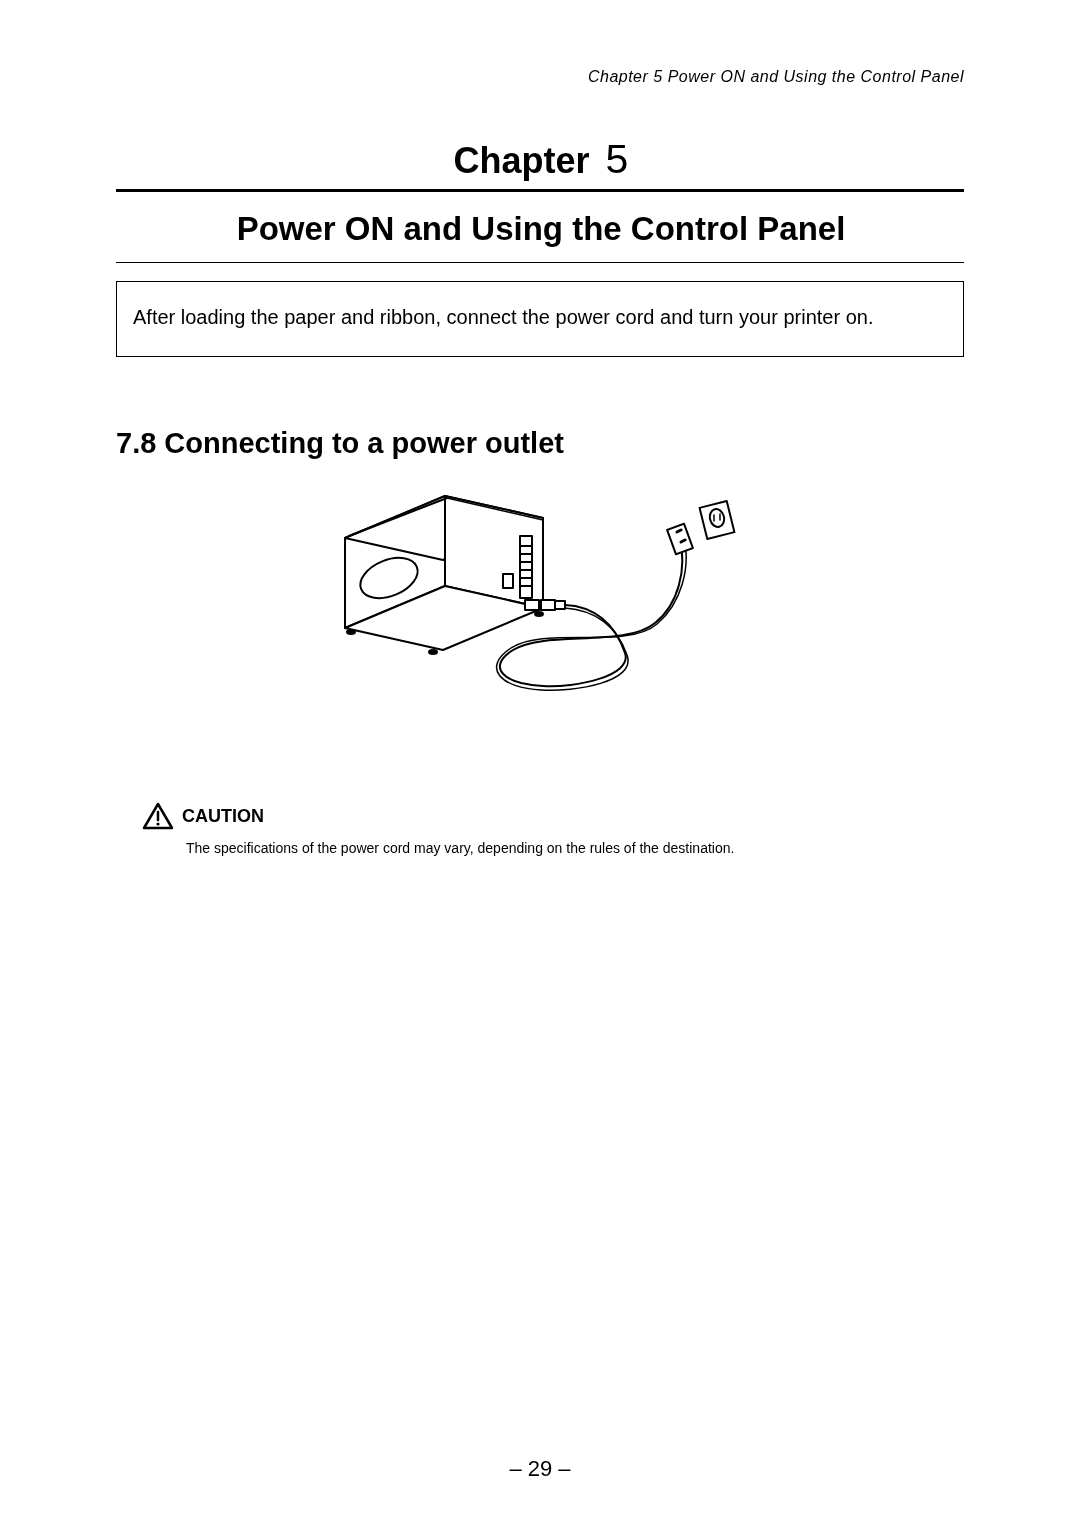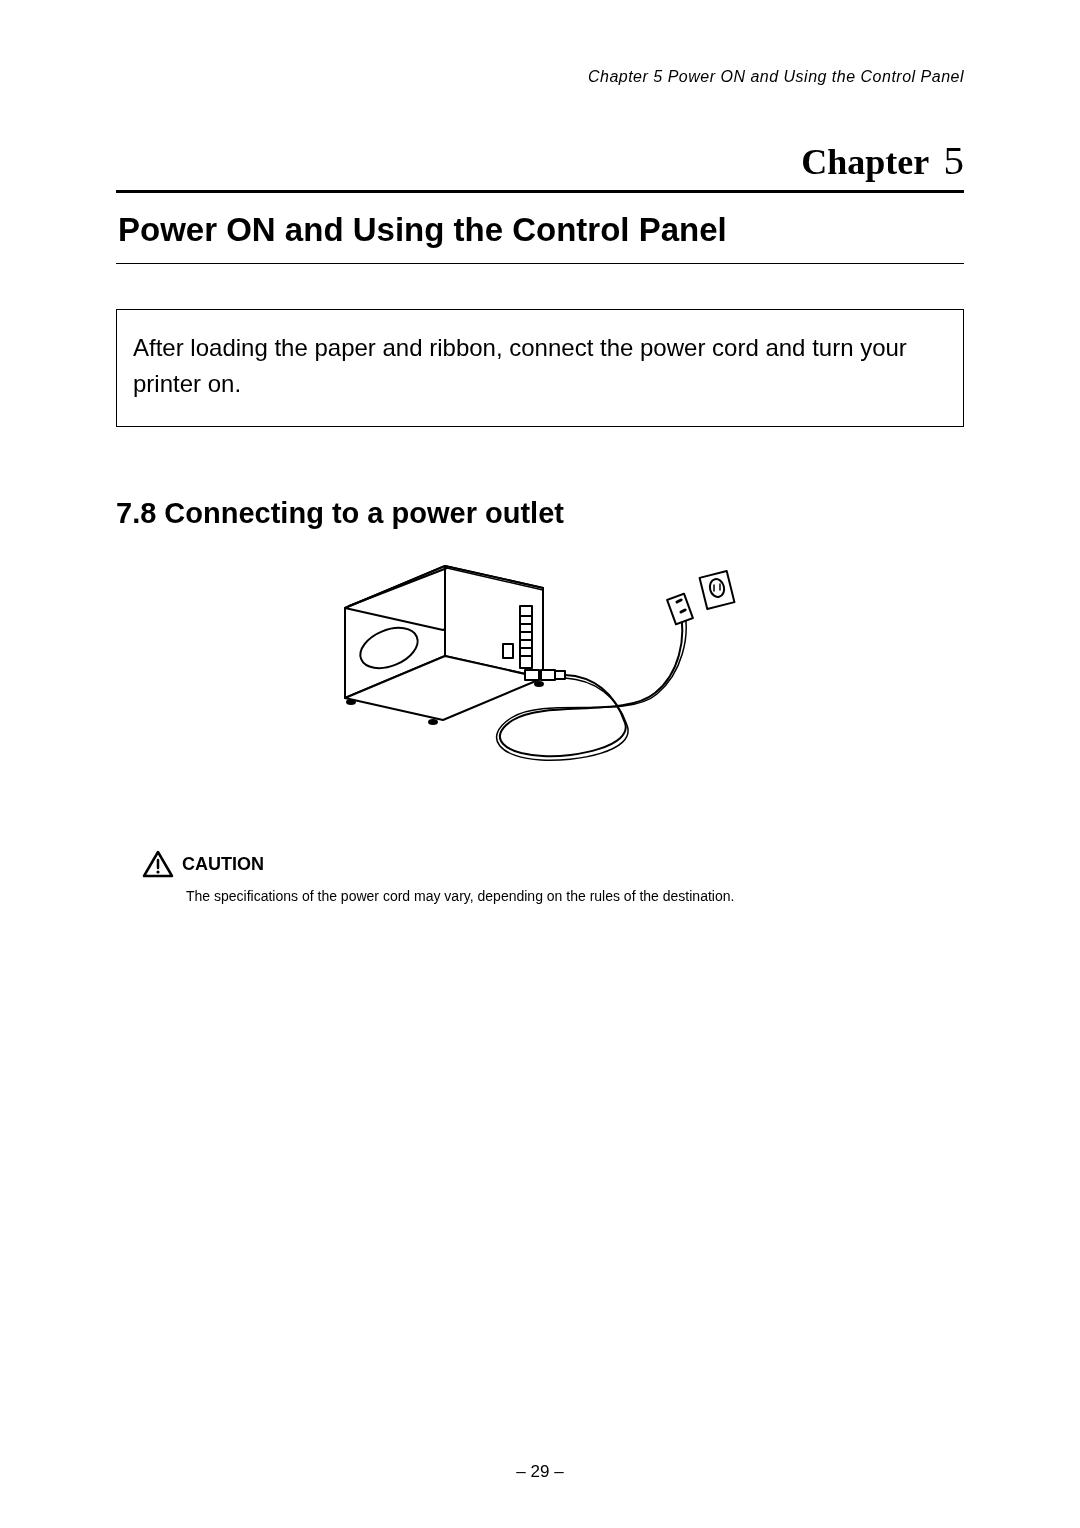--- a/index.html
+++ b/index.html
@@ -20,49 +20,48 @@
     text-align: right;
     font-style: italic;
     font-size: 16px;
     letter-spacing: 0.5px;
     margin-bottom: 50px;
   }
   .chapter-heading {
     font-size: 36px;
     font-weight: 700;
     margin: 0 0 6px 2px;
-    text-align: right;
-    font-family: Liberation Serif, serif;
+    text-align: center;
   }
   .chapter-number {
     font-size: 41px;
     font-weight: 400;
     margin-left: 6px;
   }
   .chapter-title {
     font-size: 33px;
     font-weight: 700;
     margin: 18px 0 14px 2px;
-    text-align: left;
+    text-align: center;
   }
   hr.heavy {
     border: none;
     border-top: 3px solid #000;
     margin: 0;
   }
   hr.light {
     border: none;
     border-top: 1.5px solid #000;
     margin: 0;
   }
   .intro-box {
     border: 1.5px solid #000;
-    margin-top: 45px;
+    margin-top: 18px;
     padding: 20px 0 24px 16px;
-    font-size: 24px;
+    font-size: 20px;
     line-height: 1.5;
   }
   .section-heading {
     font-size: 29px;
     font-weight: 700;
     margin: 70px 0 28px 0;
   }
   .body-text {
     font-size: 18px;
     line-height: 1.9;
@@ -70,21 +69,21 @@
   }
   .figure-wrap {
     width: 100%;
     text-align: center;
     margin-top: 20px;
   }
   .figure-svg {
     display: inline-block;
   }
   .caution-block {
-    margin-top: 68px;
+    margin-top: 90px;
     margin-left: 26px;
   }
   .caution-header {
     display: flex;
     align-items: center;
     font-weight: 700;
     font-size: 18px;
     margin-bottom: 8px;
   }
   .caution-icon-svg {
@@ -94,21 +93,21 @@
     font-size: 14px;
     line-height: 1.5;
     margin-left: 44px;
   }
   .page-number {
     position: absolute;
     bottom: 46px;
     left: 0;
     width: 100%;
     text-align: center;
-    font-size: 17px;
+    font-size: 22px;
   }
 </style>
 </head>
 <body>
 
 <div class="page">
 
   <div class="running-header">Chapter 5   Power ON and Using the Control Panel</div>
 
   <div class="chapter-heading">

